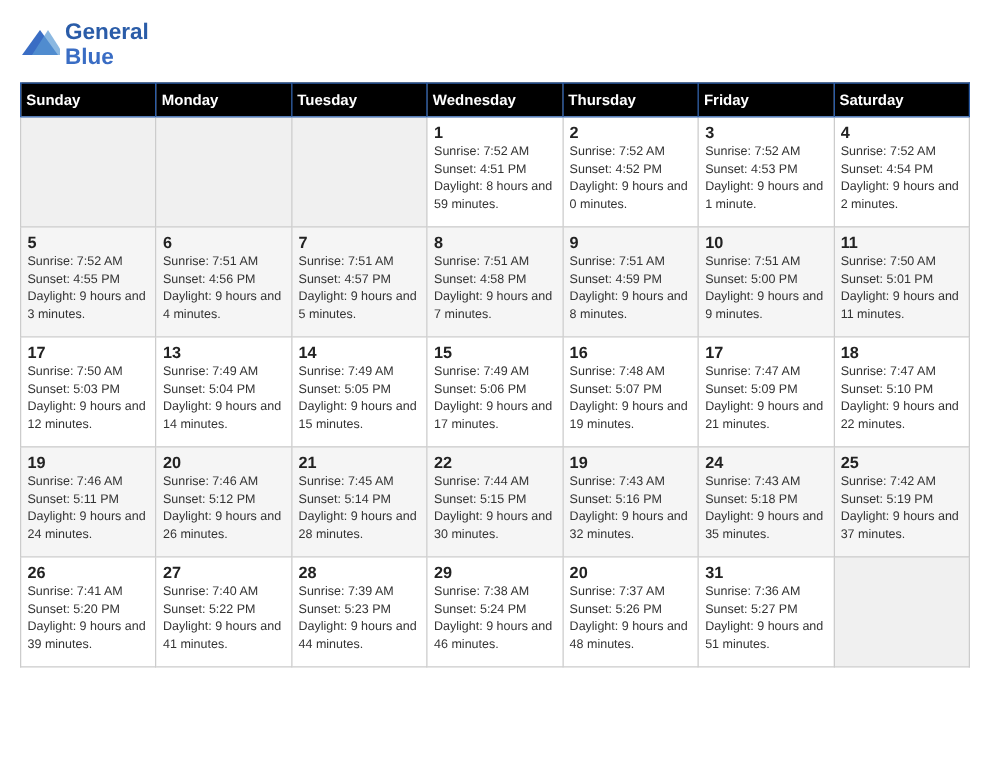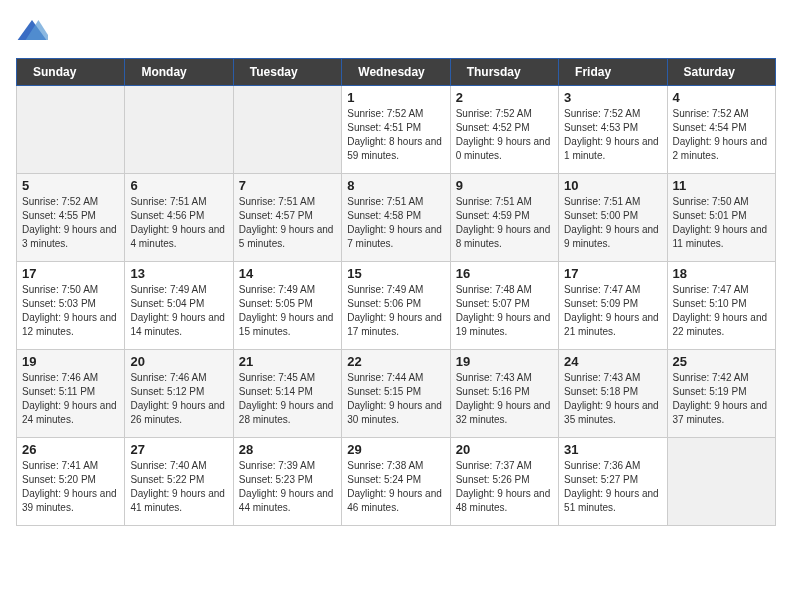--- a/index.html
+++ b/index.html
@@ -45,25 +45,25 @@
     .subtitle {
       font-size: 14px;
       color: #444;
     }
     table {
       width: 100%;
       border-collapse: collapse;
       table-layout: fixed;
     }
     thead th {
-      background: #404040;
+      background: #000000;
       color: #fff;
       font-size: 12px;
       font-weight: bold;
-      padding: 6px 16px;
+      padding: 6px 4px;
       text-align: left;
       border: 1px solid #2a5ca8;
     }
     tbody tr {
       vertical-align: top;
     }
     tbody td {
       border: 1px solid #ccc;
       padding: 4px 5px;
       font-size: 10.5px;
@@ -94,20 +94,24 @@
   </style>
 </head>
 <body>
 
 <div class="header">
   <div class="logo">
     <svg class="logo-icon" viewBox="0 0 40 40">
       <polygon points="20,5 38,30 2,30" fill="#3a6dc4"></polygon>
       <polygon points="28,5 44,30 12,30" fill="#5a9ad4" opacity="0.7"></polygon>
     </svg>
+    <div class="logo-text">
+      <div><span>General</span></div>
+      <div style="color:#3a6dc4;">Blue</div>
+    </div>
   </div>
 </div>
 
 <table>
   <thead>
     <tr id="thead-row">
         <th>Sunday</th>
         <th>Monday</th>
         <th>Tuesday</th>
         <th>Wednesday</th>

